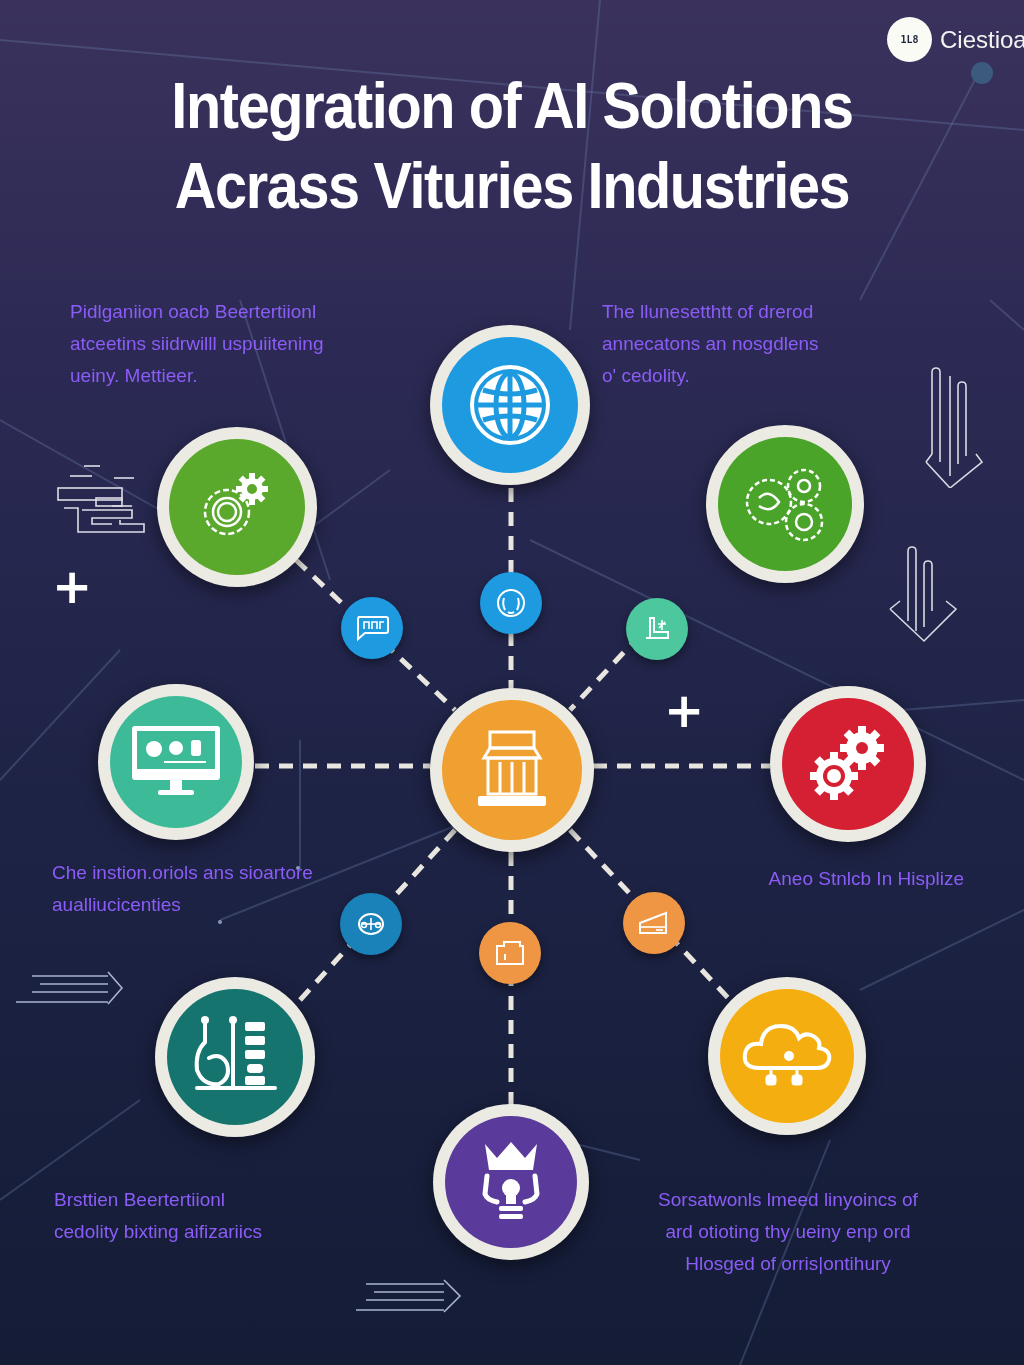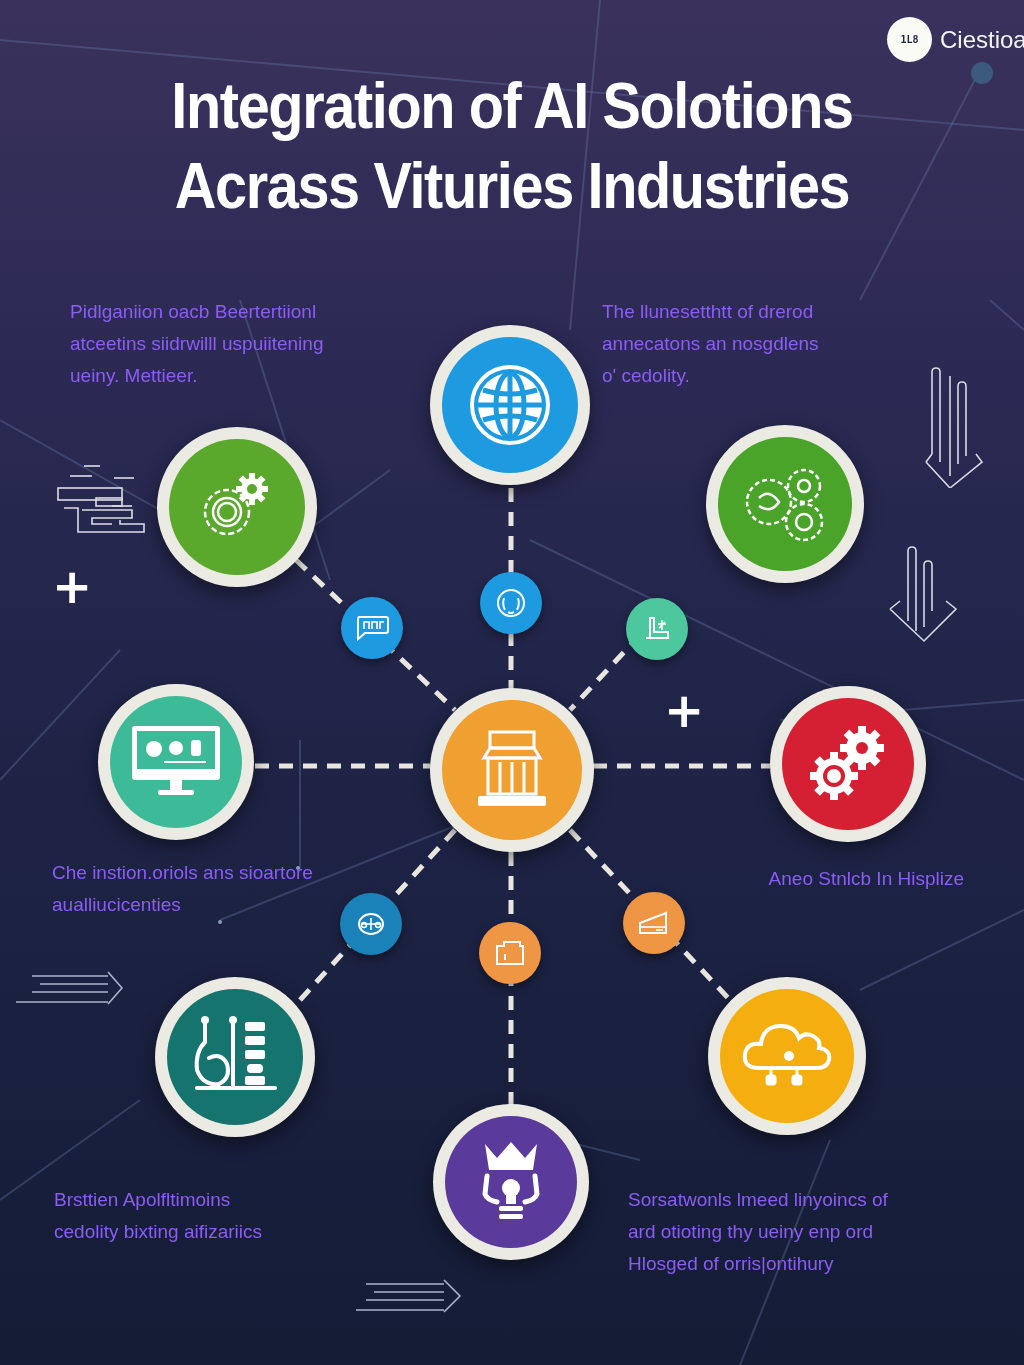--- a/index.html
+++ b/index.html
@@ -102,24 +102,24 @@
   <div>o' cedolity.</div>
 </div>
 <div class="desc" style="left:52px; top:857px;">
   <div>Che instion.oriols ans sioartore</div>
   <div>aualliucicenties</div>
 </div>
 <div class="desc" style="right:60px; top:857px; text-align:right;margin-top:6px;">
   <div>Aneo Stnlcb In Hisplize</div>
 </div>
 <div class="desc" style="left:54px; top:1184px;">
-  <div>Brsttien Apolfltimoins</div>
+  <div>Brsttien Beertertiionl</div>
   <div>cedolity bixting aifizariics</div>
 </div>
-<div class="desc" style="left:628px; top:1184px; width:320px; text-align:left;">
+<div class="desc" style="left:628px; top:1184px; width:320px; text-align:center;">
   <div>Sorsatwonls lmeed linyoincs of</div>
   <div>ard otioting thy ueiny enp ord</div>
   <div>Hlosged of orris|ontihury</div>
 </div>
 
 <div class="node" style="left:430px; top:325px; width:160px; height:160px;">
   <div class="inner" style="width:136px; height:136px; background:#1e9be0;">
     <svg width="86" height="86" viewBox="0 0 86 86">
       <circle cx="43" cy="43" r="38" fill="none" stroke="#fff" stroke-width="4"></circle>
       <circle cx="43" cy="43" r="32" fill="#fff"></circle>

